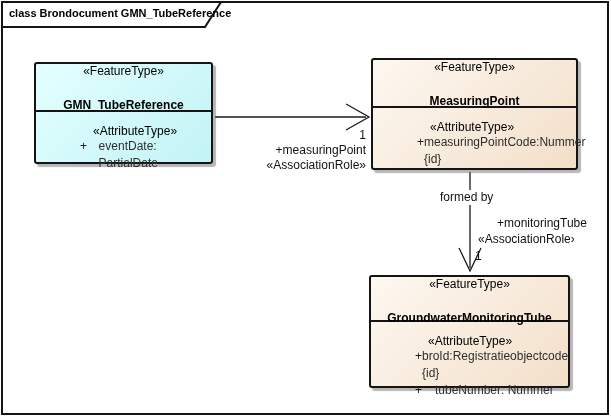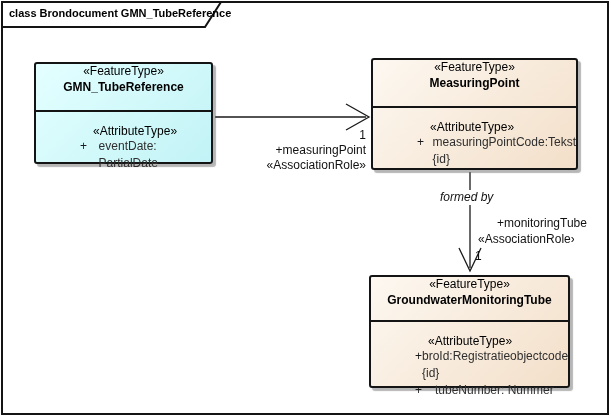--- a/index.html
+++ b/index.html
@@ -17,21 +17,21 @@
     font-size:11px; font-weight:bold; white-space:nowrap;
   }
   .uml-class {
     position:absolute; border:2px solid #141414; border-radius:3px;
     box-sizing:border-box; box-shadow:3px 3px 1px rgba(110,110,110,0.5);
     font-size:12px;
   }
   .fill-cyan { background:linear-gradient(135deg, #e4ffff 0%, #c2f3f6 100%); }
   .fill-tan  { background:linear-gradient(135deg, #fdf8f1 0%, #f3dfc9 100%); }
   .head { text-align:center; box-sizing:border-box; }
-  .head .cname { font-weight:bold; margin-top:2px; }
+  .head .cname { font-weight:bold; margin-top:20px; }
   .attrs { border-top:2px solid #141414; padding-top:12px; box-sizing:border-box;padding-left:36px; }
   .attrs .stereo { padding-left:21px; line-height:14px; }
   .attr-row { display:flex; padding-left:8px; line-height:17px; color:#2e2e2e; }
   .attr-row:first-of-type { margin-top:2px; }
   .attr-row .vis { width:20px; color:#1a1a1a; }
   .edge-label { position:absolute; font-size:12px; line-height:15px; white-space:nowrap; color:#111; }
   #assoc1-labels { text-align:right; }
   #assoc2-stereo { width:96px; overflow:hidden; }
   #assoc2-name { background:#ffffff; padding:0 3px; }
   #edges { position:absolute; left:0; top:0; }
@@ -75,21 +75,21 @@
 
   <div class="uml-class fill-tan" style="left:371px; top:58px; width:207px; height:112px;">
     <div class="head" style="height:46px;">
       <div class="stereo">«FeatureType»</div>
       <div class="cname">MeasuringPoint</div>
     </div>
     <div class="attrs">
       <div class="stereo">«AttributeType»</div>
       <div class="attr-row">
         <span class="vis">+</span>
-        <span class="attr">measuringPointCode:Tekst {id}</span>
+        <span class="attr">measuringPointCode:Nummer {id}</span>
       </div>
     </div>
   </div>
 
   <div class="uml-class fill-tan" style="left:369px; top:275px; width:201px; height:113px;">
     <div class="head" style="height:43px;">
       <div class="stereo">«FeatureType»</div>
       <div class="cname">GroundwaterMonitoringTube</div>
     </div>
     <div class="attrs">
@@ -104,18 +104,18 @@
       </div>
     </div>
   </div>
 
   <div id="assoc1-labels" class="edge-label" style="left:216px; top:128px; width:150px;">
     <div>1</div>
     <div>+measuringPoint</div>
     <div>«AssociationRole»</div>
   </div>
 
-  <div id="assoc2-name" class="edge-label" style="left:437px; top:190px;font-style:italic;">formed by</div>
+  <div id="assoc2-name" class="edge-label" style="left:437px; top:190px;">formed by</div>
   <div class="edge-label" style="left:481px; top:216px;margin-left:16px;">+monitoringTube</div>
   <div id="assoc2-stereo" class="edge-label" style="left:478px; top:232px;">«AssociationRole»</div>
   <div class="edge-label" style="left:475px; top:249px;">1</div>
 
 </div>
 
 </body></html>

